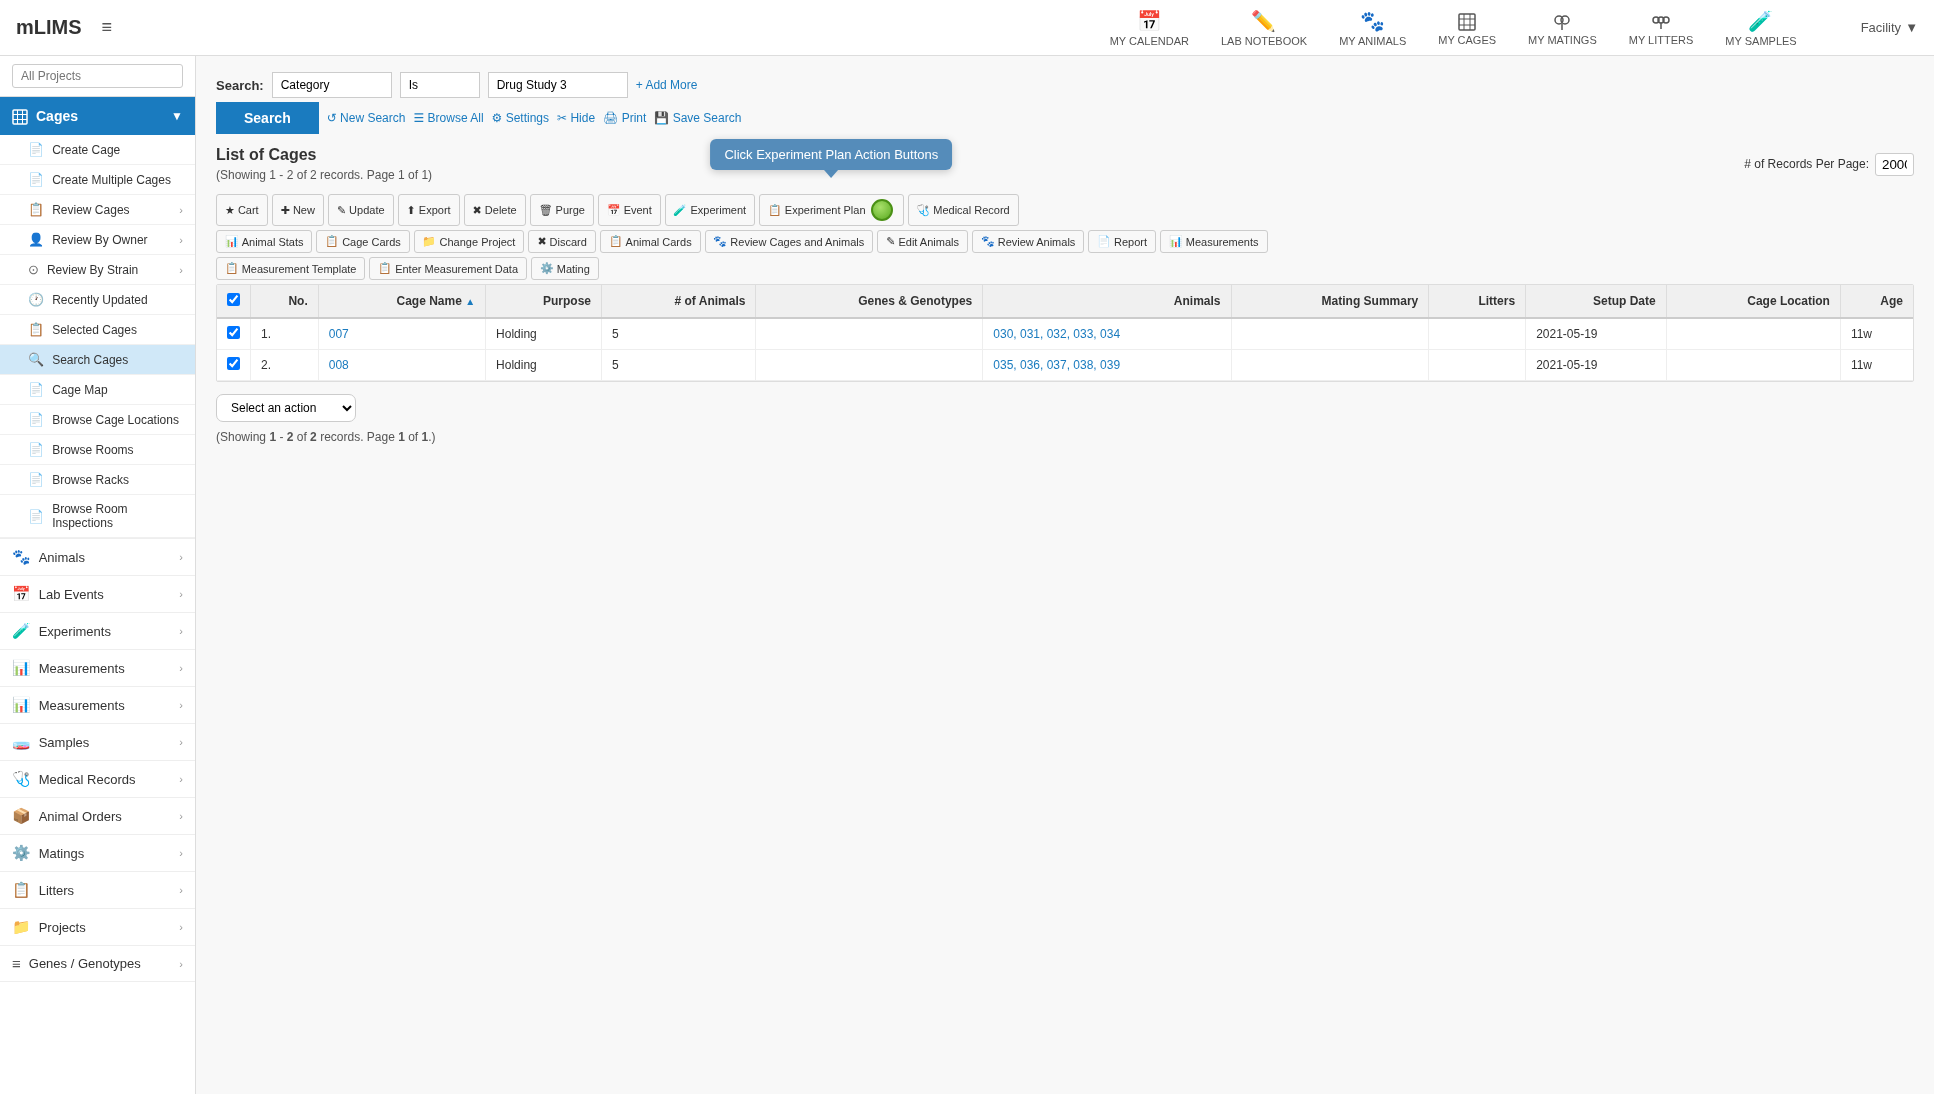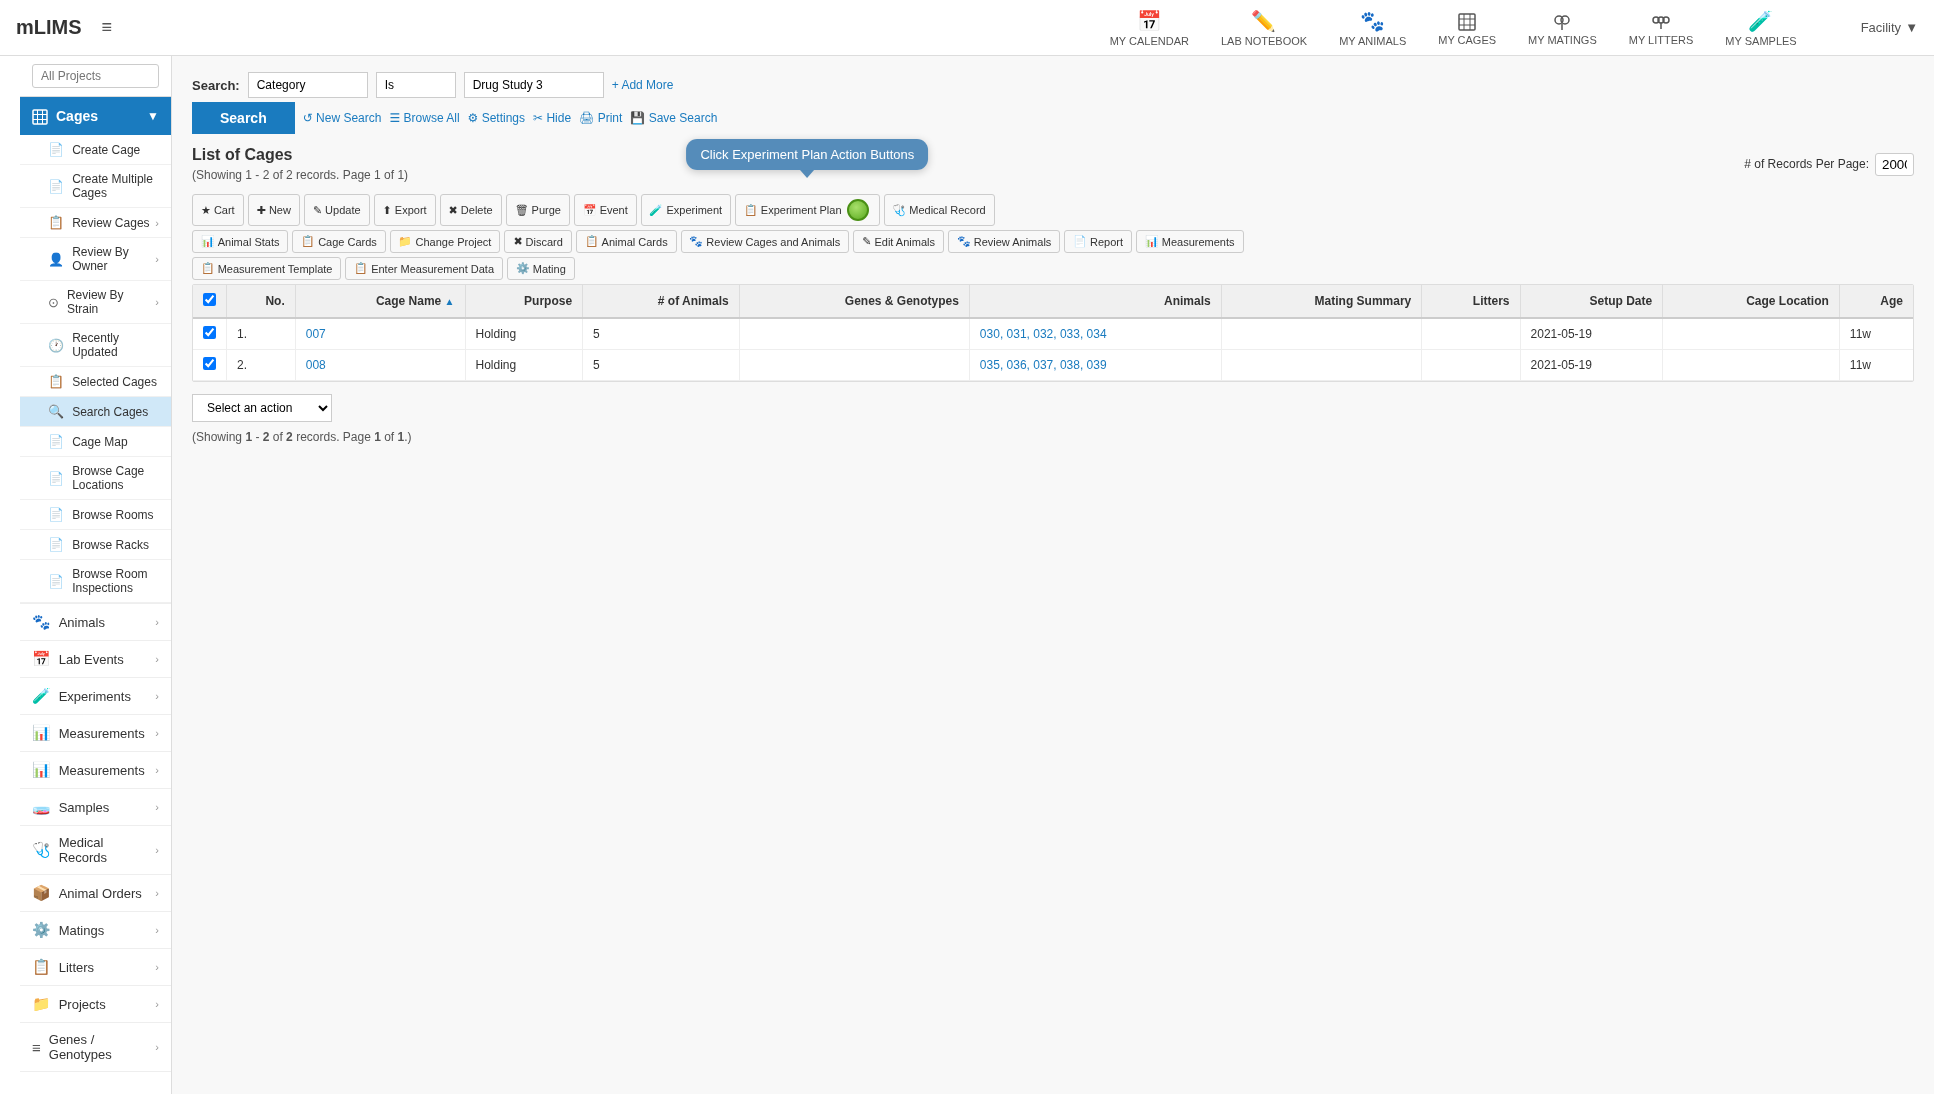--- a/index.html
+++ b/index.html
@@ -59,26 +59,25 @@
 
     
     .main-layout {
       display: flex;
       flex: 1;
       overflow: hidden;
     }
 
     
     .sidebar {
-      width: 172px;
+      width: 196px;
       background: #fff;
       border-right: 1px solid #ddd;
       overflow-y: auto;
       flex-shrink: 0;
-      padding-left: 20px;
     }
     .sidebar-project {
       padding: 8px 12px;
       border-bottom: 1px solid #ddd;
       font-size: 13px;
       color: #555;
     }
     .sidebar-project input {
       width: 100%;
       padding: 4px 8px;
@@ -313,40 +312,40 @@
     }
 
     
     .select-action {
       margin-top: 8px;
       margin-bottom: 8px;
     }
     .select-action select {
       padding: 5px 10px;
       border: 1px solid #ccc;
-      border-radius: 0;
+      border-radius: 7px;
       font-size: 12px;
       background: #fff;
       min-width: 140px;
     }
 
     
     .tooltip-wrapper {
       position: relative;
       display: inline-block;
     }
     .tooltip-bubble {
       position: absolute;
       top: -55px;
       left: 50%;
       transform: translateX(-50%);
       background: rgba(70,130,180,0.92);
       color: #fff;
       padding: 8px 14px;
-      border-radius: 11px;
+      border-radius: 6px;
       font-size: 13px;
       white-space: nowrap;
       pointer-events: none;
       z-index: 100;
       box-shadow: 0 2px 8px rgba(0,0,0,0.2);
     }
     .tooltip-bubble::after {
       content: '';
       position: absolute;
       bottom: -8px;

